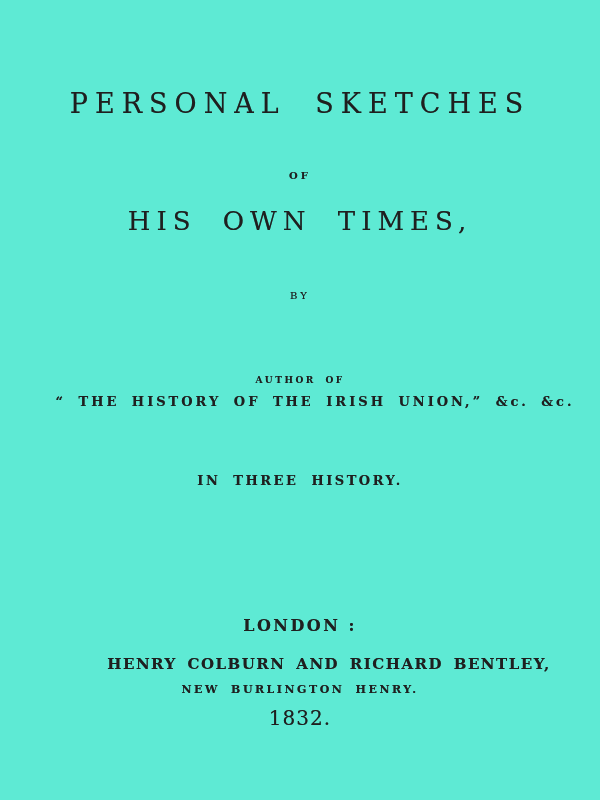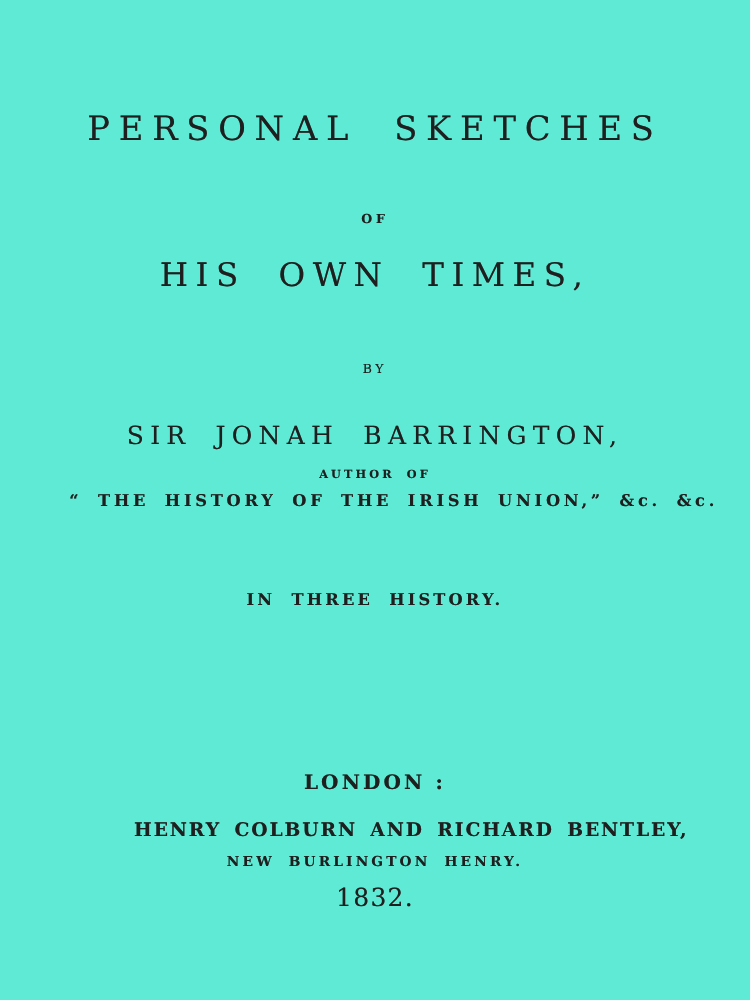--- a/index.html
+++ b/index.html
@@ -117,21 +117,20 @@
 
 <div class="page">
   <div class="line title-main">PERSONAL SKETCHES</div>
 
   <div class="line of-word">OF</div>
 
   <div class="line title-sub">HIS OWN TIMES,</div>
 
   <div class="line by-word">BY</div>
 
-  <div class="line author-name">SIR JONAH BARRINGTON,</div>
 
   <div class="line author-of">AUTHOR OF</div>
 
   <div class="line author-work">“ THE HISTORY OF THE IRISH UNION,” &amp;c. &amp;c.</div>
 
   <div class="line volumes-note">IN THREE HISTORY.</div>
 
 
   <div class="line imprint-city">LONDON :</div>
 

